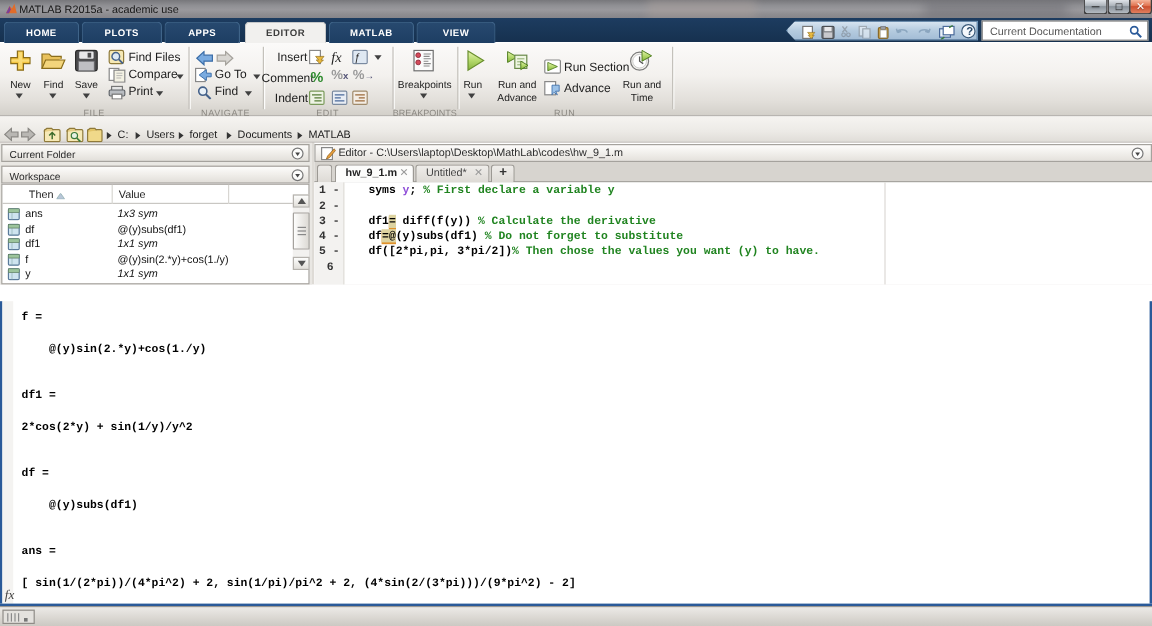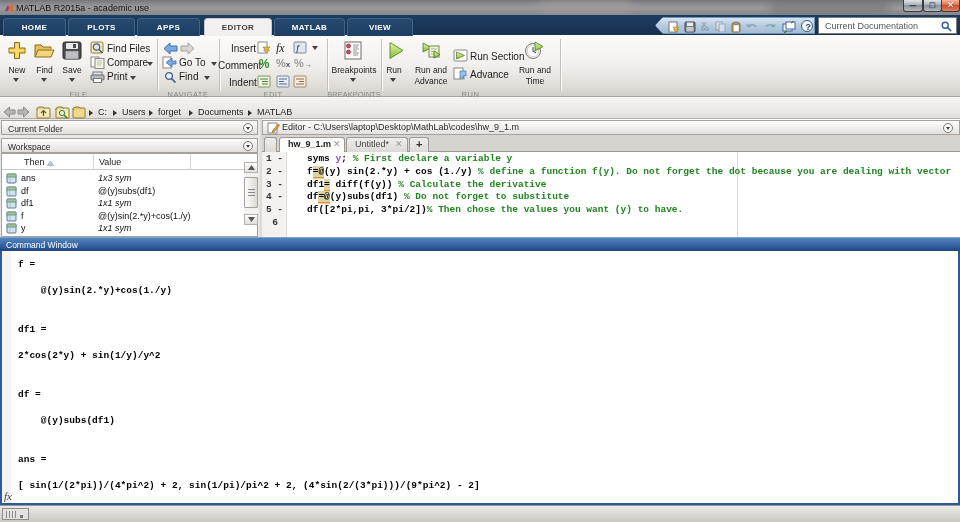--- a/index.html
+++ b/index.html
@@ -476,30 +476,26 @@
       <div id="gutter">
         <div class="lnum" style="top:1px">1 -</div>
         <div class="lnum" style="top:13.8px">2 -</div>
         <div class="lnum" style="top:26.6px">3 -</div>
         <div class="lnum" style="top:39.4px">4 -</div>
         <div class="lnum" style="top:52.2px">5 -</div>
         <div class="lnum" style="top:65px;right:8px">6</div>
       </div>
       <div id="ruler"></div>
       <div class="codeline" style="top:1px">syms <span class="vio">y</span>; <span class="cmt">% First declare a variable y</span></div>
-      <div class="codeline" style="top:13.8px">f<span class="hl">=@</span>(y) sin(2.*y) + cos (1./y) <span class="cmt">% define a function f(y). Do not forget the dot because you are dealing with vector</span></div>
       <div class="codeline" style="top:26.6px">df1<span class="hl">=</span> diff(f(y)) <span class="cmt">% Calculate the derivative</span></div>
       <div class="codeline" style="top:39.4px">df<span class="hl">=@</span>(y)subs(df1) <span class="cmt">% Do not forget to substitute</span></div>
       <div class="codeline" style="top:52.2px">df([2*pi,pi, 3*pi/2])<span class="cmt">% Then chose the values you want (y) to have.</span></div>
     </div>
   </div>
 
-  <div id="cmdhead" class="abs">
-      <span>Command Window</span>
-    </div>
   <div id="cmdbody" class="abs">
     <div id="cmdmargin"></div>
     <div id="cmdtext">f = 
 
     @(y)sin(2.*y)+cos(1./y)
 
 
 df1 =
 
 2*cos(2*y) + sin(1/y)/y^2

